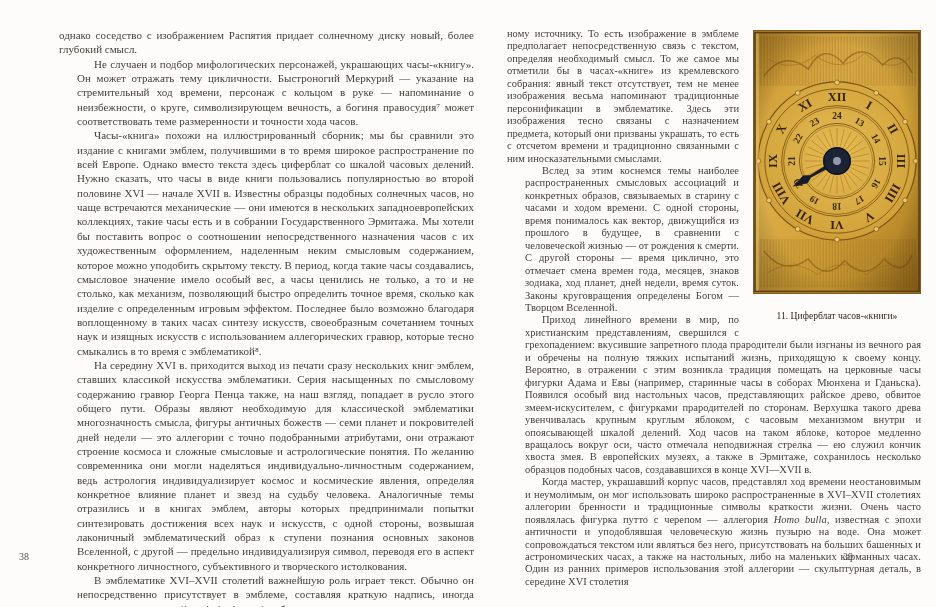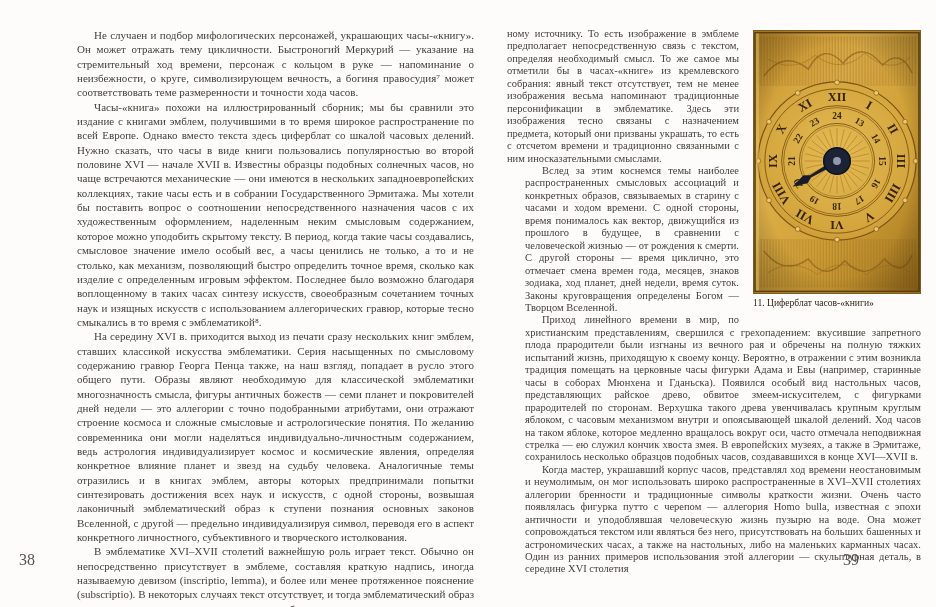--- a/index.html
+++ b/index.html
@@ -15,49 +15,50 @@
   .page-left-text{
     position:absolute;left:59px;top:28px;width:415px;
     font-size:11px;line-height:14.35px;
   }
   .page-right-text{
     position:absolute;left:507px;top:28px;width:414px;
     font-size:10.5px;line-height:12.45px;
   }
   p.para{margin:0;padding:0;}
   p.indent{text-indent:17px;margin-left:18px;}
-  span.it{}
+  span.it{font-style:italic;}
   .page-num{
     position:absolute;top:551px;
-    font-size:16px;color:#57524b;
+    font-size:10px;color:#57524b;
   }
   .page-num-left{left:19px;}
   .page-num-right{left:843px;}
   .figure{
     float:right;width:168px;
     margin:2px 0 8px 14px;
   }
   .figure-img{
     width:168px;height:264px;display:block;
     border:1px solid #7e5c22;box-sizing:border-box;
     background:#c89a35;
   }
   .figure-caption{
-    margin-top:3px;
+    margin-top:16px;
     font-size:9.6px;line-height:11px;color:#33251a;
-    text-align:left;text-indent:0;
+    text-align:center;text-indent:0;
   }
   svg text{font-family:"Liberation Serif","DejaVu Serif",serif;}
   svg text.roman{font-size:12.5px;font-weight:bold;fill:#352307;}
   svg text.arabic{font-size:9.5px;font-weight:bold;fill:#3a2808;}
 </style>
 </head>
 <body>
 
 <div class="text-col page-left-text">
+    <p class="para"><span>однако соседство с изображением Распятия придает солнечному диску новый, более глубокий смысл.</span></p>
     <p class="para indent"><span>Не случаен и подбор мифологических персонажей, украшающих часы-«книгу». Он может отражать тему цикличности. Быстроногий Меркурий — указание на стремительный ход времени, персонаж с кольцом в руке — напоминание о неизбежности, о круге, символизирующем вечность, а богиня правосудия⁷ может соответствовать теме размеренности и точности хода часов.</span></p>
     <p class="para indent"><span>Часы-«книга» похожи на иллюстрированный сборник; мы бы сравнили это издание с книгами эмблем, получившими в то время широкое распространение по всей Европе. Однако вместо текста здесь циферблат со шкалой часовых делений. Нужно сказать, что часы в виде книги пользовались популярностью во второй половине XVI — начале XVII в. Известны образцы подобных солнечных часов, но чаще встречаются механические — они имеются в нескольких западноевропейских коллекциях, такие часы есть и в собрании Государственного Эрмитажа. Мы хотели бы поставить вопрос о соотношении непосредственного назначения часов с их художественным оформлением, наделенным неким смысловым содержанием, которое можно уподобить скрытому тексту. В период, когда такие часы создавались, смысловое значение имело особый вес, а часы ценились не только, а то и не столько, как механизм, позволяющий быстро определить точное время, сколько как изделие с определенным игровым эффектом. Последнее было возможно благодаря воплощенному в таких часах синтезу искусств, своеобразным сочетанием точных наук и изящных искусств с использованием аллегорических гравюр, которые тесно смыкались в то время с эмблематикой⁸.</span></p>
     <p class="para indent"><span>На середину XVI в. приходится выход из печати сразу нескольких книг эмблем, ставших классикой искусства эмблематики. Серия насыщенных по смысловому содержанию гравюр Георга Пенца также, на наш взгляд, попадает в русло этого общего пути. Образы являют необходимую для классической эмблематики многозначность смысла, фигуры античных божеств — семи планет и покровителей дней недели — это аллегории с точно подобранными атрибутами, они отражают строение космоса и сложные смысловые и астрологические понятия. По желанию современника они могли наделяться индивидуально-личностным содержанием, ведь астрология индивидуализирует космос и космические явления, определяя конкретное влияние планет и звезд на судьбу человека. Аналогичные темы отразились и в книгах эмблем, авторы которых предпринимали попытки синтезировать достижения всех наук и искусств, с одной стороны, возвышая лаконичный эмблематический образ к ступени познания основных законов Вселенной, с другой — предельно индивидуализируя символ, переводя его в аспект конкретного личностного, субъективного и творческого истолкования.</span></p>
     <p class="para indent"><span>В эмблематике XVI–XVII столетий важнейшую роль играет текст. Обычно он непосредственно присутствует в эмблеме, составляя краткую надпись, иногда называемую девизом (</span><span class="it">inscriptio, lemma</span><span>), и более или менее протяженное пояснение (</span><span class="it">subscriptio</span><span>). В некоторых случаях текст отсутствует, и тогда эмблематический образ представляет одно лишь гравированное изображение, которое все же содержит в себе некий скрытый текст или неявную отсылку к определенному литератур-</span></p>
   </div>
 
 <div class="page-num page-num-left">38</div>
 
 <div class="text-col page-right-text">
 

